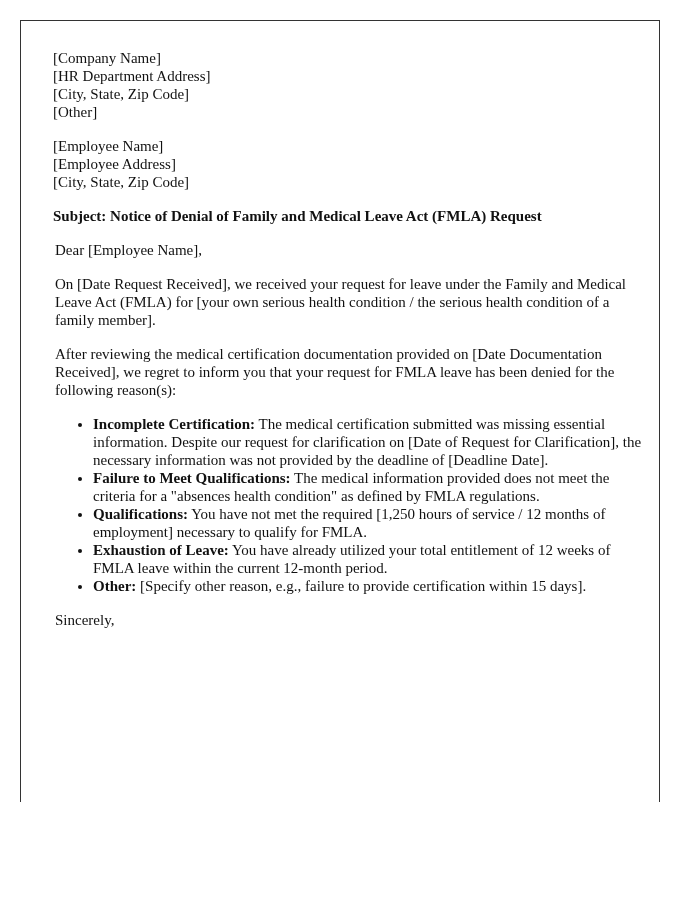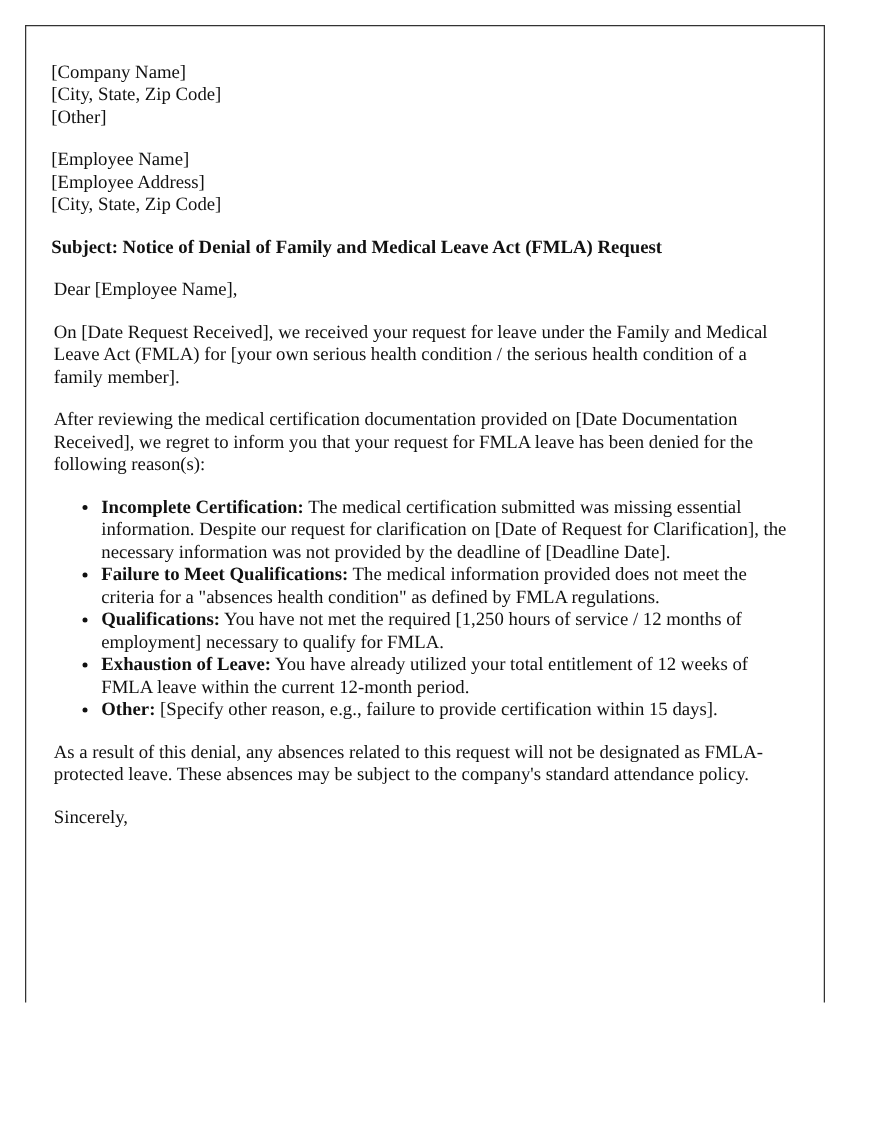--- a/index.html
+++ b/index.html
@@ -9,21 +9,21 @@
     left: 20px; top: 20px;
     width: 640px; height: 782px;
     border-top: 1px solid #333;
     border-left: 1px solid #333;
     border-right: 1px solid #333;
     box-sizing: border-box;
     overflow: hidden;
   }
   .content {
     position: absolute;
-    left: 20px; top: 28px;
+    left: 32px; top: 28px;
     width: 590px;
     font-family: "Liberation Serif", "DejaVu Serif", serif;
     font-size: 15px;
     line-height: 18px;
     color: #111;
   }
   .block { margin: 0 0 16px 0; }
   .line { display: block; }
   .subject { font-weight: bold; margin: 0 0 16px 0; }
   p { margin: 0 0 16px 2px; }
@@ -32,20 +32,21 @@
   .b { font-weight: bold; text-align: center; }
 </style>
 </head>
 <body>
 
 <div class="page">
   <div class="content">
 
     <div class="block">
       <span class="line">[Company Name]</span>
+      <span class="line">[HR Department Address]</span>
       <span class="line">[City, State, Zip Code]</span>
       <span class="line">[Other]</span>
     </div>
 
     <div class="block">
       <span class="line">[Employee Name]</span>
       <span class="line">[Employee Address]</span>
       <span class="line">[City, State, Zip Code]</span>
     </div>
 
@@ -58,19 +59,18 @@
     <p>After reviewing the medical certification documentation provided on [Date Documentation Received], we regret to inform you that your request for FMLA leave has been denied for the following reason(s):</p>
 
     <ul class="reasons">
       <li><span class="b">Incomplete Certification:</span><span> The medical certification submitted was missing essential information. Despite our request for clarification on [Date of Request for Clarification], the necessary information was not provided by the deadline of [Deadline Date].</span></li>
       <li><span class="b">Failure to Meet Qualifications:</span><span> The medical information provided does not meet the criteria for a "absences health condition" as defined by FMLA regulations.</span></li>
       <li><span class="b">Qualifications:</span><span> You have not met the required [1,250 hours of service / 12 months of employment] necessary to qualify for FMLA.</span></li>
       <li><span class="b">Exhaustion of Leave:</span><span> You have already utilized your total entitlement of 12 weeks of FMLA leave within the current 12-month period.</span></li>
       <li><span class="b">Other:</span><span> [Specify other reason, e.g., failure to provide certification within 15 days].</span></li>
     </ul>
 
-    <p>As a result of this denial, any absences related to this request will not be designated as FMLA-protected leave. These absences may be subject to the company's standard attendance policy.</p>
 
 
     <p>Sincerely,</p>
 
   </div>
 </div>
 
 </body></html>

